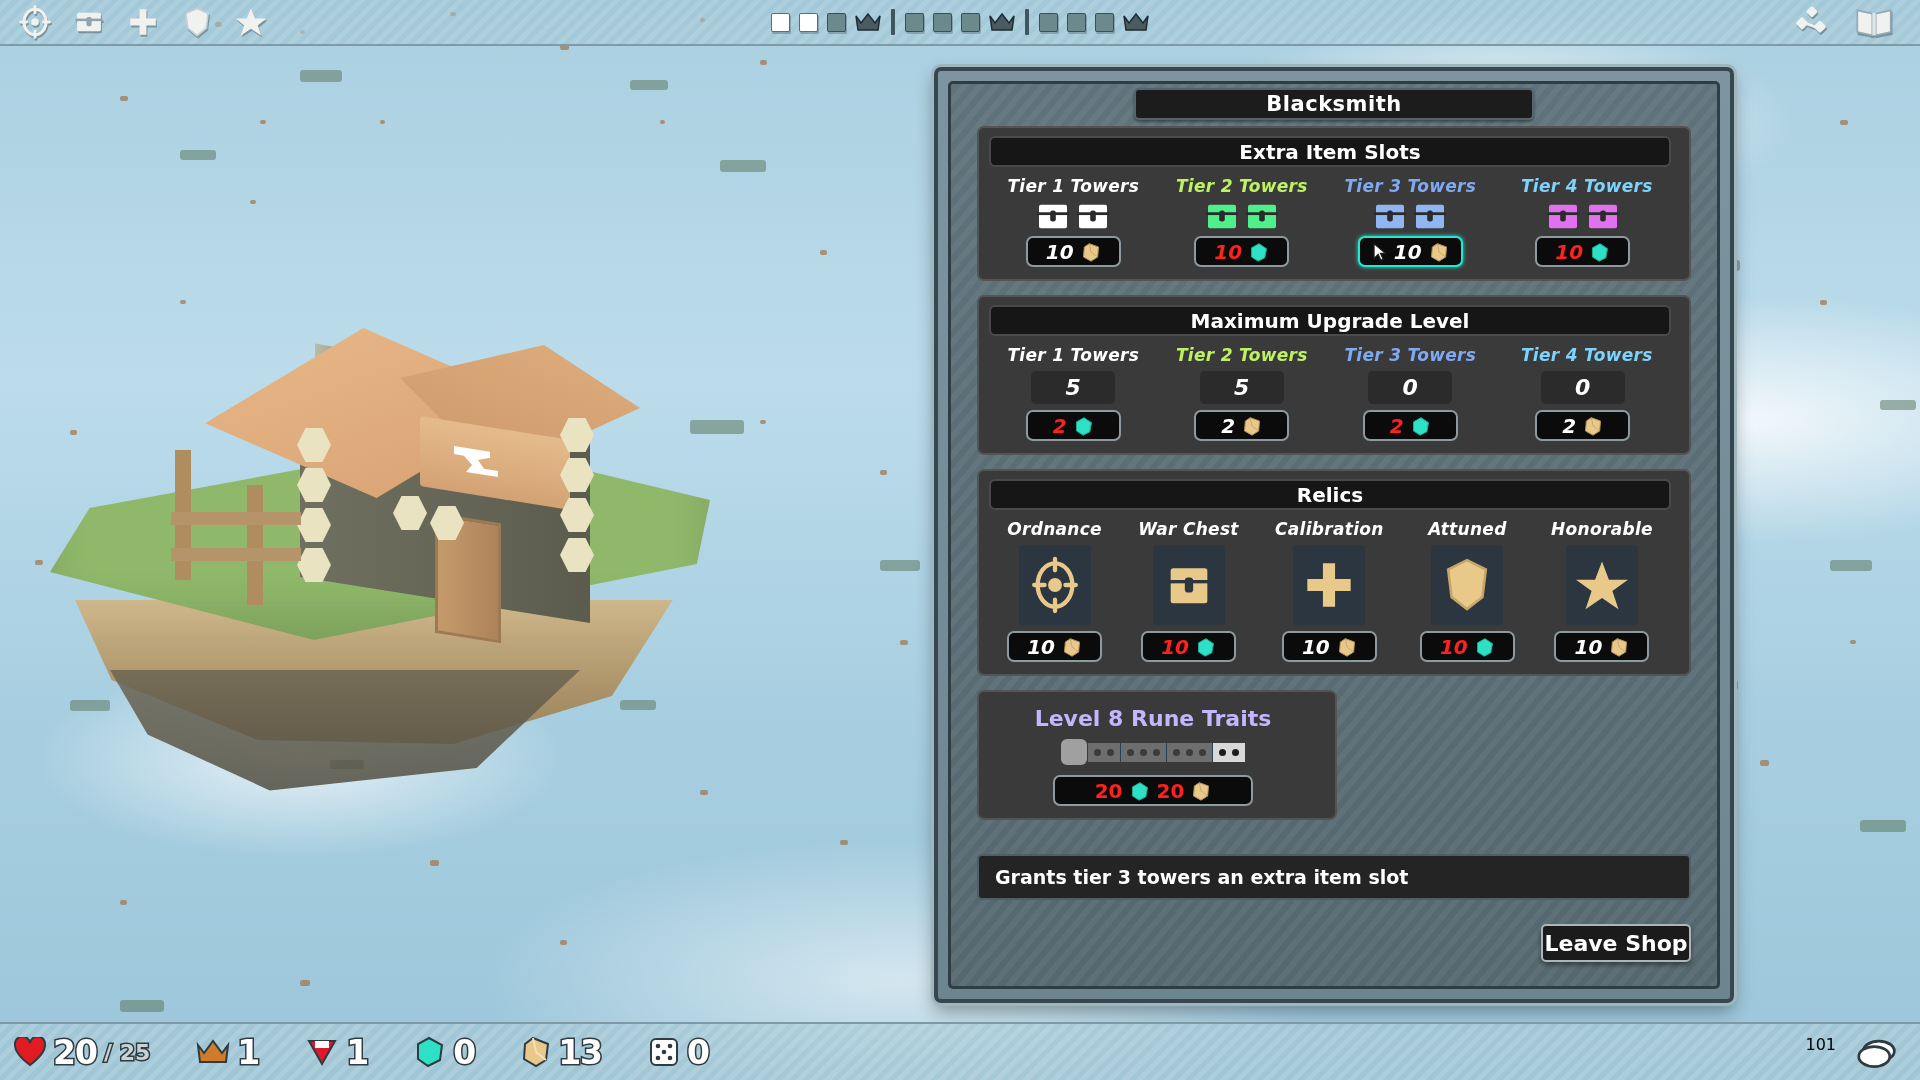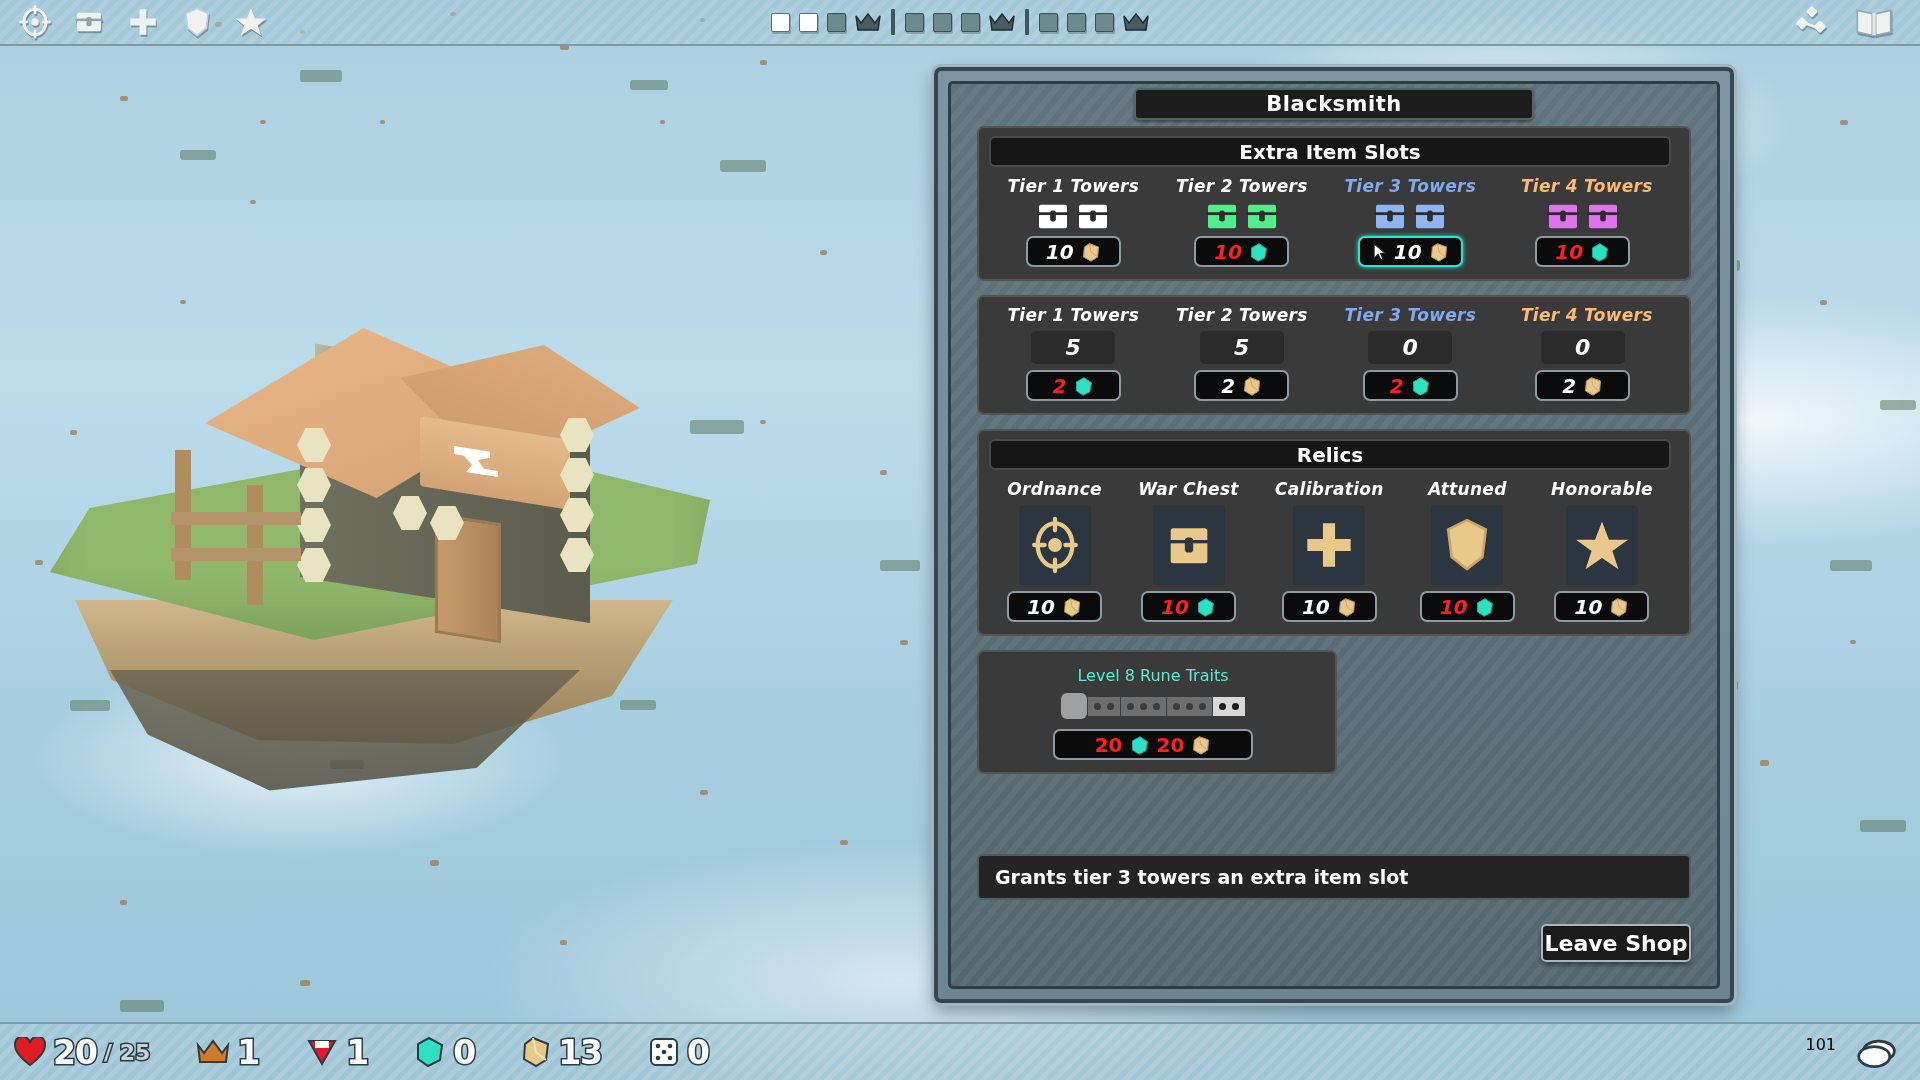--- a/index.html
+++ b/index.html
@@ -180,23 +180,23 @@
     border-radius: 6px;
     height: 31px;
     display: flex; align-items: center; justify-content: center;
     color: #fff; font-weight: bold; font-size: 20px;
     margin-bottom: 9px;
   }
   .cols { display: flex; justify-content: space-around; align-items: flex-start; }
   .col { display: flex; flex-direction: column; align-items: center; gap: 6px; font-style: italic; }
   .col-label { font-weight: bold; font-size: 17px; letter-spacing: .3px; }
   .t1 { color: #ffffff; }
-  .t2 { color: #ffffff; }
+  .t2 { color: #bef264; }
   .t3 { color: #7fa9f0; }
-  .t4 { color: #fdba74; margin-left: 8px; }
+  .t4 { color: #7dd3fc; margin-left: 8px; }
 
   .chests { display: flex; gap: 8px; }
   .chest { width: 32px; height: 28px; }
 
   .lvlbox {
     width: 84px; height: 33px;
     background: #2b2b2b; border-radius: 5px;
     display: flex; align-items: center; justify-content: center;
     color: #fff; font-weight: bold; font-size: 22px;
   }
@@ -217,21 +217,21 @@
   .cursor-ico { width: 15px; height: 18px; }
 
   .relic-icon {
     width: 72px; height: 80px;
     background: #2b3640;
     border-radius: 4px;
     display: flex; align-items: center; justify-content: center;
   }
 
   #other-section { width: 360px; margin-left: 26px; }
-  .rune-label { font-weight: normal; font-size: 16px; color: #5eead4; margin: 6px 0 8px; }
+  .rune-label { font-weight: bold; font-size: 22px; color: #c4b5fd; margin: 6px 0 8px; }
   .rune-bar { display: flex; align-items: center; }
   .rune-handle { width: 26px; height: 26px; background: #a0a0a0; border-radius: 6px; }
   .rune-seg {
     height: 19px; display: flex; align-items: center; gap: 6px;
     padding: 0 6px; border-left: 1.5px solid #2b4050;
   }
   .rune-seg.dark { background: #6e6e6e; }
   .rune-seg.light { background: #d8d8d8; }
   .rune-dot { width: 7px; height: 7px; border-radius: 50%; background: #3b3b3b; }
   .rune-seg.light .rune-dot { background: #1d1d1d; }
@@ -517,20 +517,21 @@
               <span class="price-amt red">10</span>
               <svg style="width:20px;height:20px" viewBox="0 0 24 24">
                 <path d="M12 2 L21 8 L19 19 L11 23 L3 18 L3 7 Z" fill="#2ee0c4" stroke="#1aa894" stroke-width="1.2"></path>
               </svg>
             </div>
   </div>
         </div>
     </div>
 
     <div class="section">
+      <div class="section-header">Maximum Upgrade Level</div>
       <div class="cols" id="upgrade-cols">
   <div class="col">
     <div class="col-label t1">Tier 1 Towers</div>
     <div class="lvlbox">5</div>
     <div class="pricebtn afford-no">
               <span class="price-amt red">2</span>
               <svg style="width:20px;height:20px" viewBox="0 0 24 24">
                 <path d="M12 2 L21 8 L19 19 L11 23 L3 18 L3 7 Z" fill="#2ee0c4" stroke="#1aa894" stroke-width="1.2"></path>
               </svg>
             </div>

